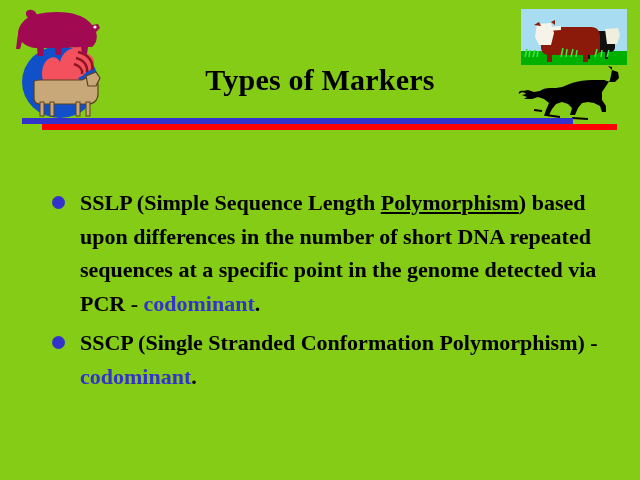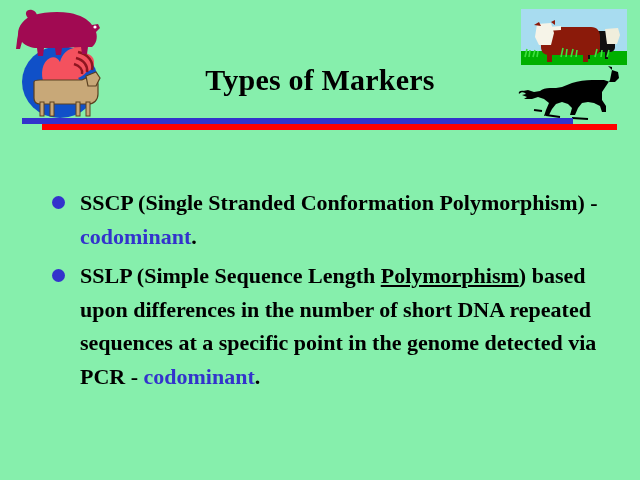--- a/index.html
+++ b/index.html
@@ -4,21 +4,21 @@
 <style>
   html, body {
     margin: 0;
     padding: 0;
     background: #ffffff;
   }
   #slide {
     position: relative;
     width: 640px;
     height: 480px;
-    background: #86efac;
+    background: #84cc16;
     overflow: hidden;
     font-family: "Liberation Serif", "DejaVu Serif", serif;
   }
 
   
   #logo-left {
     position: absolute;
     left: 10px;
     top: 4px;
     width: 100px;
@@ -195,23 +195,23 @@
 
   <div id="slide-title">Types of Markers</div>
 
   <div id="divider-blue"></div>
   <div id="divider-red"></div>
 
   <div id="body">
 
     <div class="bullet-item">
       <span class="bullet-dot"></span>
+      <span>SSLP (Simple Sequence Length </span><span class="underlined">Polymorphism</span><span>) based upon differences in the number of short DNA repeated sequences at a specific point in the genome detected via PCR - </span><span class="accent">codominant</span><span>.</span>
+    </div>
+
+    <div class="bullet-item">
+      <span class="bullet-dot"></span>
       <span>SSCP (Single Stranded Conformation Polymorphism) - </span><span class="accent">codominant</span><span>.</span>
     </div>
 
-    <div class="bullet-item">
-      <span class="bullet-dot"></span>
-      <span>SSLP (Simple Sequence Length </span><span class="underlined">Polymorphism</span><span>) based upon differences in the number of short DNA repeated sequences at a specific point in the genome detected via PCR - </span><span class="accent">codominant</span><span>.</span>
-    </div>
-
   </div>
 
 </div>
 
 </body></html>

